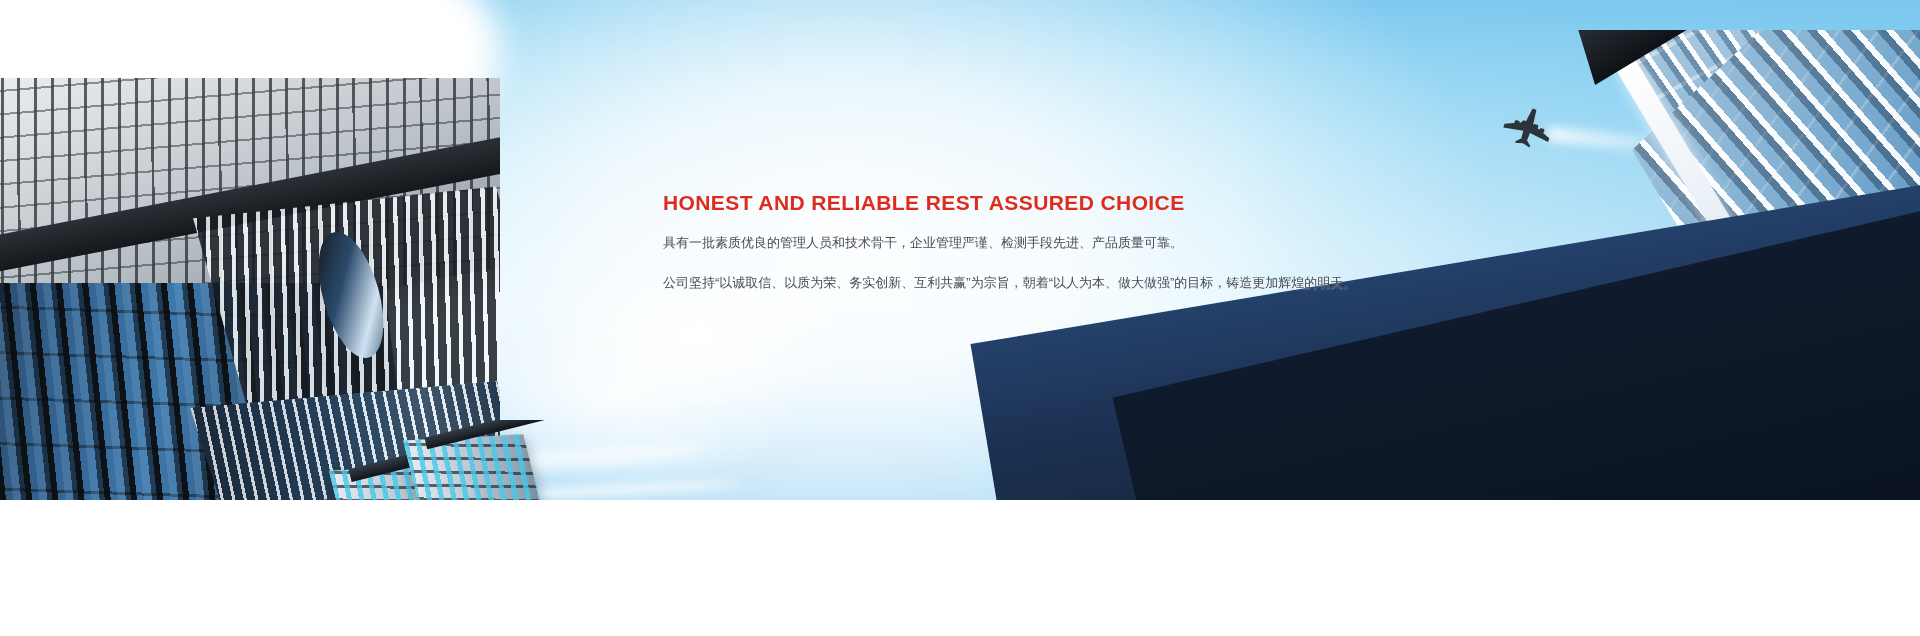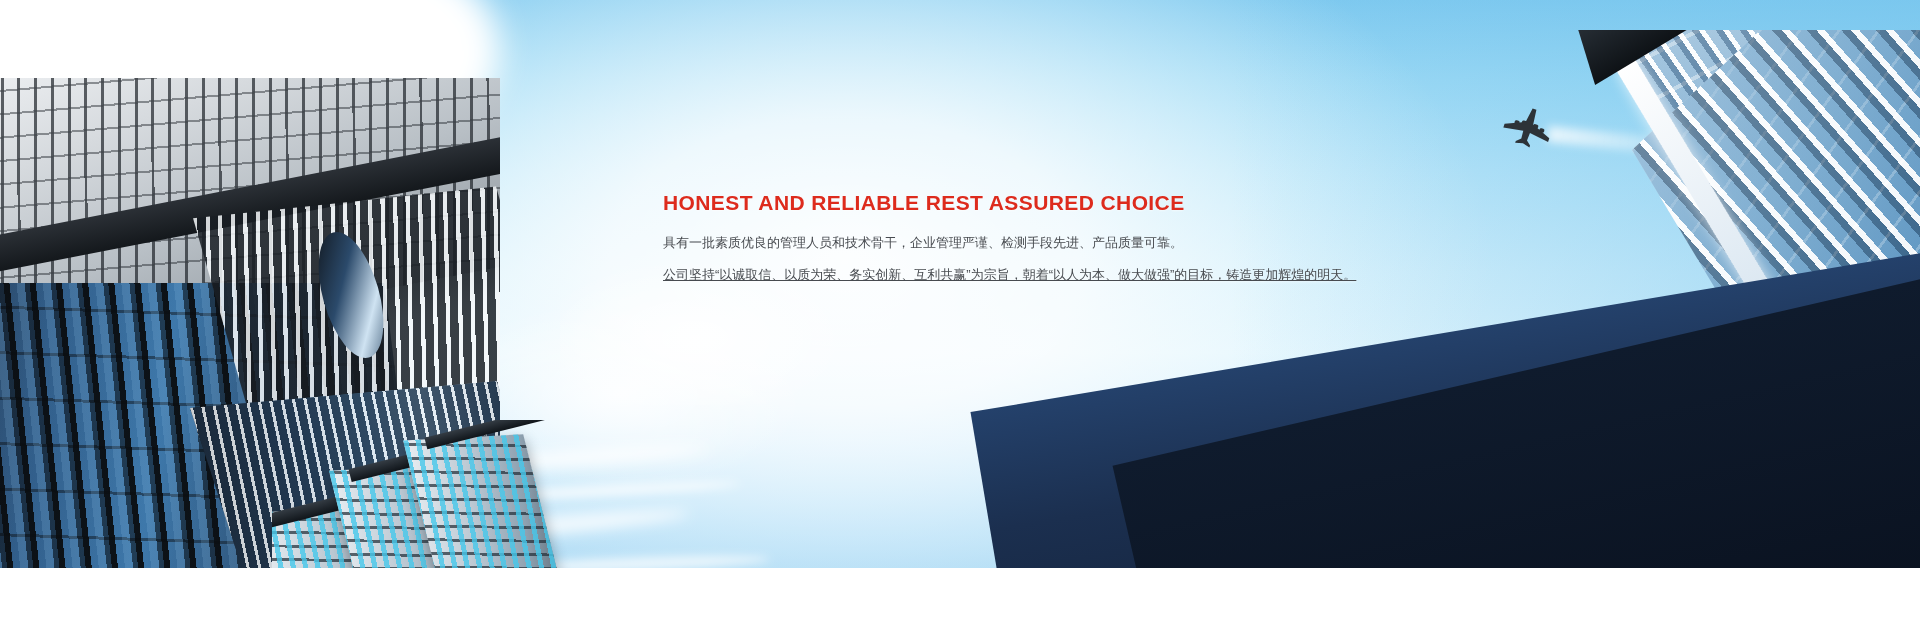--- a/index.html
+++ b/index.html
@@ -1,20 +1,20 @@
 <!DOCTYPE html>
 <html><head>
 <meta charset="utf-8">
 <style>
   html,body{margin:0;padding:0;background:#fff;}
   body{font-family:"Liberation Sans","DejaVu Sans",sans-serif;}
 
   #banner{
     position:relative;
-    width:1920px;height:568px;
+    width:1920px;height:500px;
     overflow:hidden;
     background:#cfeefb;
   }
 
   
   .sky{
     position:absolute;inset:0;
     background:
       radial-gradient(ellipse 900px 560px at 44% 46%,
         rgba(255,255,255,.95) 0%,
@@ -336,16 +336,16 @@
       </div>
     <div class="br-shadow"></div>
   </div>
 
   <div class="darkband"></div>
   <div class="darkband2"></div>
 
   <div class="copy">
     <div class="eyebrow">HONEST AND RELIABLE  REST ASSURED CHOICE</div>
     <div class="body">具有一批素质优良的管理人员和技术骨干，企业管理严谨、检测手段先进、产品质量可靠。</div>
-    <div class="body" style="margin-top:8px;text-decoration:underline;">公司坚持“以诚取信、以质为荣、务实创新、互利共赢”为宗旨，朝着“以人为本、做大做强”的目标，铸造更加辉煌的明天。</div>
+    <div class="body" style="margin-top:16px;">公司坚持“以诚取信、以质为荣、务实创新、互利共赢”为宗旨，朝着“以人为本、做大做强”的目标，铸造更加辉煌的明天。</div>
   </div>
 
 </div>
 
 </body></html>

